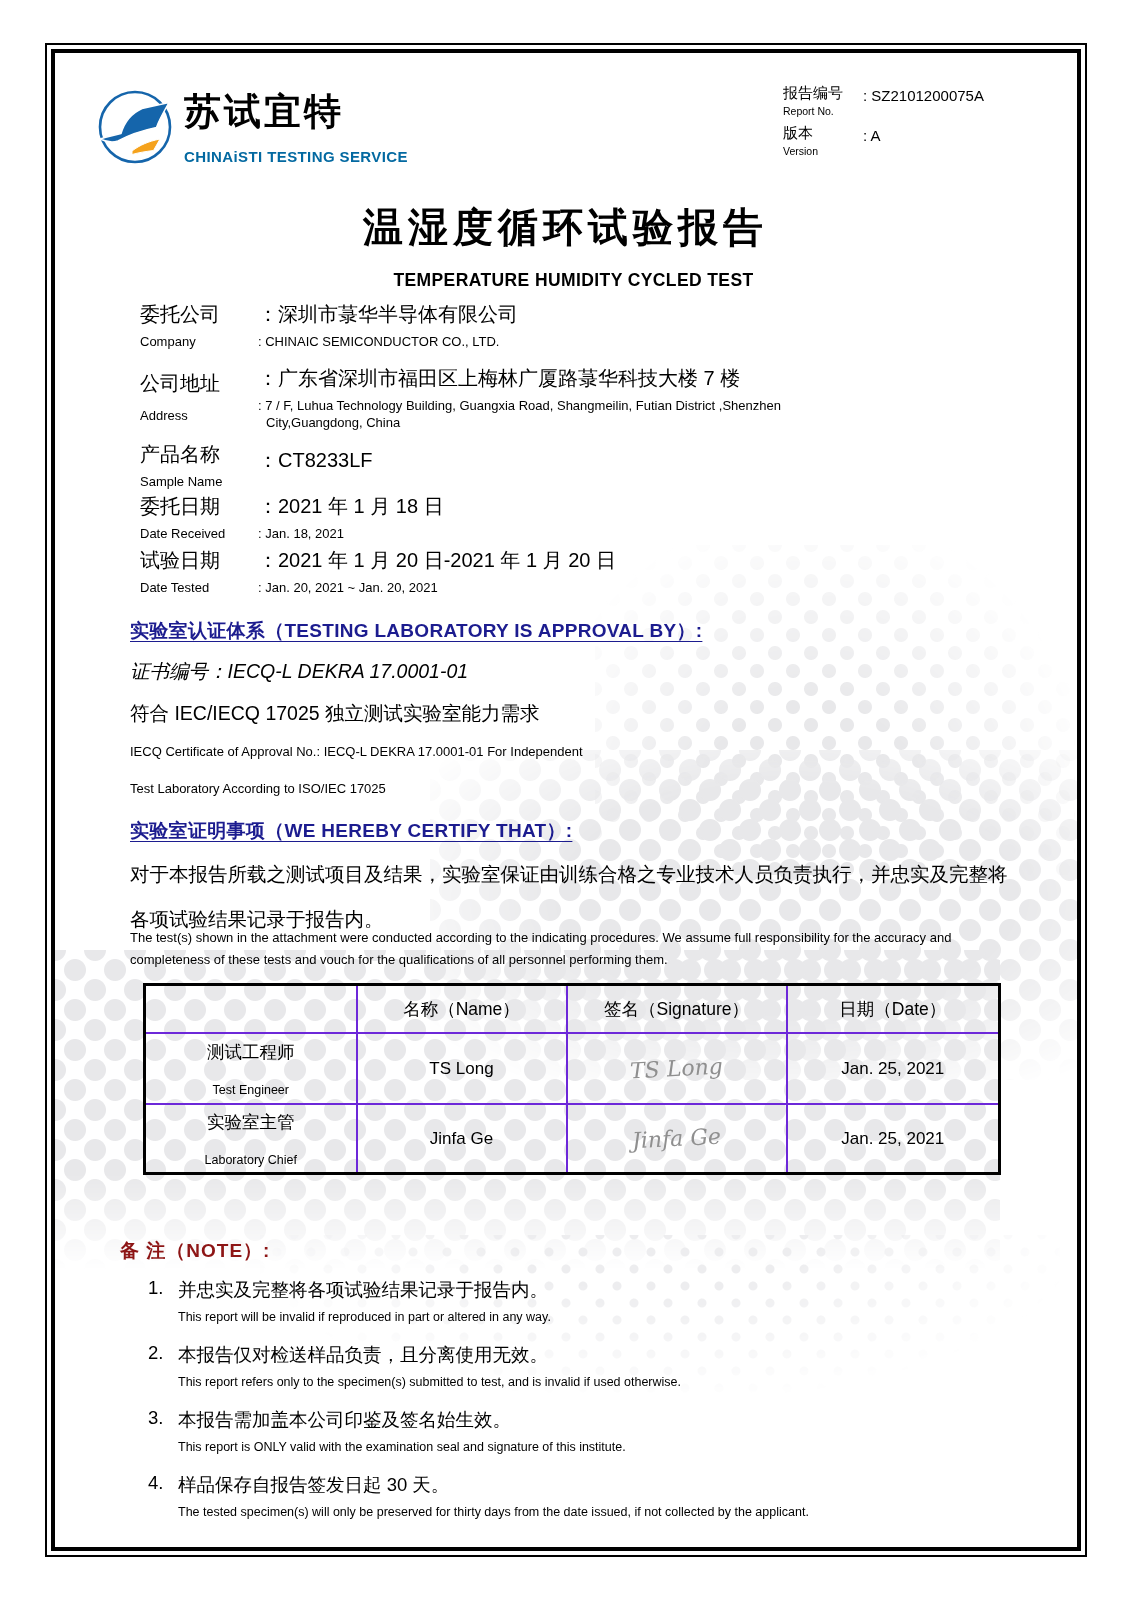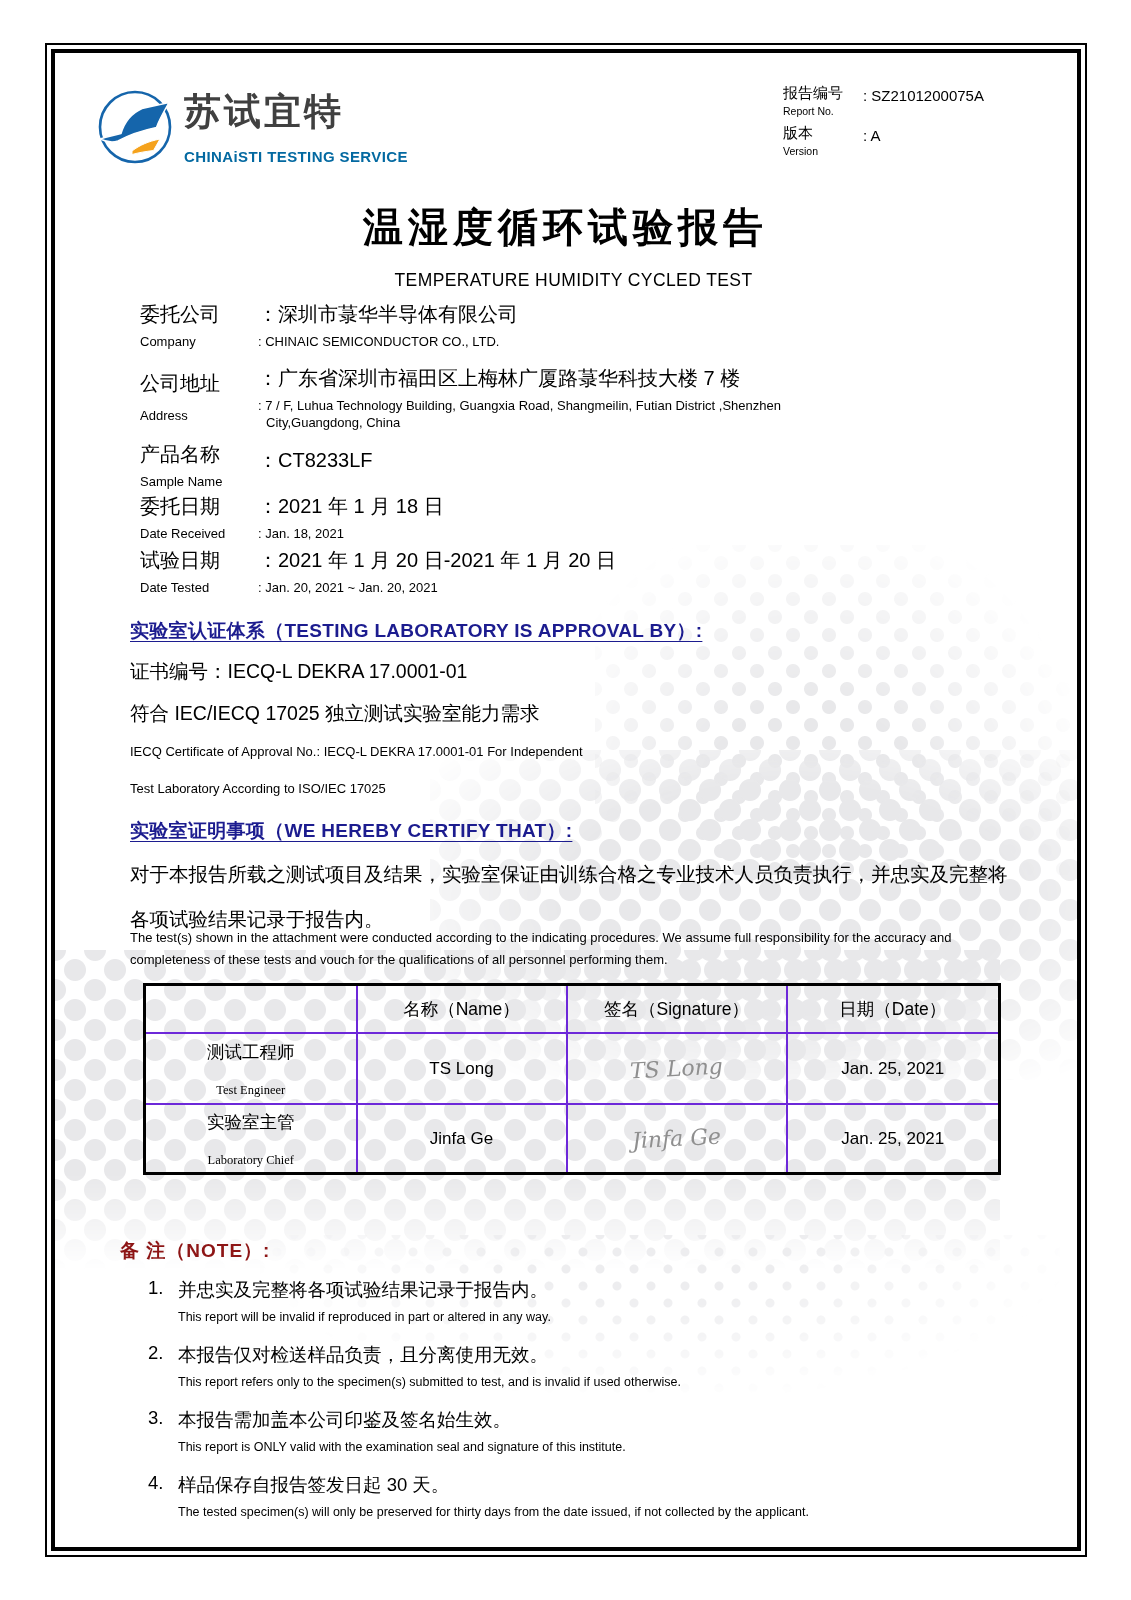--- a/index.html
+++ b/index.html
@@ -23,31 +23,31 @@
   .wm3{left:55px;top:950px;width:945px;height:320px;--c:#e8e8ea;--r:10.5px;
        background-size:40px 40px;background-position:0 0,20px 20px;
        -webkit-mask-image:linear-gradient(to bottom,#000 70%,transparent 100%);
        mask-image:linear-gradient(to bottom,#000 70%,transparent 100%);}
   .wm4{left:260px;top:1235px;width:800px;height:160px;--c:#ededef;--r:4px;
        background-size:34px 34px;background-position:0 0,17px 17px;
        -webkit-mask-image:radial-gradient(ellipse at 50% 0%,#000 25%,transparent 75%);
        mask-image:radial-gradient(ellipse at 50% 0%,#000 25%,transparent 75%);}
   
   .logo{position:absolute;left:96px;top:88px;display:flex;align-items:center;gap:10px;z-index:1;}
-  .logo-text .zh{font-size:37px;font-weight:bold;color:#404040;letter-spacing:3px;line-height:1.05;}
+  .logo-text .zh{font-size:37px;font-weight:bold;color:#000000;letter-spacing:3px;line-height:1.05;}
   .logo-text .en{font-size:15px;font-weight:bold;color:#0369a1;letter-spacing:.4px;margin-top:17px;}
   .report-block{position:absolute;left:783px;top:84px;z-index:1;}
   .rb-row{display:flex;margin-bottom:7px;}
   .rb-labels{width:80px;}
   .rb-labels .zh{font-size:15px;}
   .rb-labels .en{font-size:10.5px;margin-top:2px;}
   .rb-value{font-size:15px;padding-top:3px;}
   
   .title{position:absolute;left:0;right:0;top:200px;text-align:center;font-size:40px;font-weight:bold;letter-spacing:5px;z-index:1;}
-  .subtitle{position:absolute;left:16px;right:0;top:270px;text-align:center;font-size:17.5px;font-weight:normal;letter-spacing:.4px;z-index:1;}
+  .subtitle{position:absolute;left:16px;right:0;top:270px;text-align:center;font-size:17.5px;font-weight:bold;letter-spacing:.4px;z-index:1;}
   
   .field{position:absolute;left:140px;display:flex;z-index:1;}
   .f-label{width:118px;flex:none;}
   .f-label .zh{font-size:20px;line-height:1.25;}
   .f-label .en{font-size:13px;margin-top:7px;}
   .f-value .zh{font-size:20px;line-height:1.25;}
   .f-value .en{font-size:13px;margin-top:7px;}
   .f-value .en2{font-size:13px;margin-top:2px;padding-left:8px;}
   
   .abs{position:absolute;z-index:1;}
@@ -58,21 +58,21 @@
   .cert-en{left:130px;width:875px;font-size:13px;line-height:21.5px;}
   
   table.sig-table{position:absolute;left:143px;top:983px;z-index:1;border-collapse:collapse;table-layout:fixed;background:transparent;}
   .sig-table th,.sig-table td{border:2px solid #6d28d9;text-align:center;vertical-align:middle;padding:0;background:transparent;}
   .sig-table{border:3px solid #000;}
   .sig-table th{height:46px;font-weight:normal;font-size:17.5px;}
   .sig-table td{font-size:17px;}
   .row-h1 td{height:69px;}
   .row-h2 td{height:67px;}
   .role .zh{font-size:17.5px;}
-  .role .en{font-size:12.5px;margin-top:19px;font-family:Liberation Serif, serif;}
+  .role .en{font-size:12.5px;margin-top:19px;}
   .sig{display:inline-block;font-family:"DejaVu Serif","Liberation Serif",serif;font-style:italic;color:#8f8f8f;font-size:22px;transform:rotate(-3deg);}
   
   .note-head{left:120px;font-size:19px;font-weight:bold;color:#8d1515;letter-spacing:1px;}
   .note{position:absolute;left:148px;width:870px;z-index:1;}
   .note .zh{font-size:18.5px;display:flex;}
   .note .zh .num{width:30px;flex:none;}
   .note .en{font-size:12.5px;margin-top:8px;padding-left:30px;}
 </style>
 </head>
 <body>
@@ -170,21 +170,21 @@
       <div class="zh">试验日期</div>
       <div class="en">Date Tested</div>
     </div>
     <div class="f-value">
       <div class="zh">：2021 年 1 月 20 日-2021 年 1 月 20 日</div>
       <div class="en">: Jan. 20, 2021 ~ Jan. 20, 2021</div>
     </div>
   </div>
 
   <div class="abs sec-head" style="top:618px;">实验室认证体系（TESTING LABORATORY IS APPROVAL BY）:</div>
-  <div class="abs body-zh" style="top:658px;">证书编号：IECQ-L DEKRA 17.0001-01</div>
+  <div class="abs body-zh" style="top:658px;font-style:italic;">证书编号：IECQ-L DEKRA 17.0001-01</div>
   <div class="abs body-zh" style="top:700px;">符合 IEC/IECQ 17025 独立测试实验室能力需求</div>
   <div class="abs body-en" style="top:744px;">IECQ Certificate of Approval No.: IECQ-L DEKRA 17.0001-01 For Independent</div>
   <div class="abs body-en" style="top:781px;">Test Laboratory According to ISO/IEC 17025</div>
 
   <div class="abs sec-head" style="top:818px;">实验室证明事项（WE HEREBY CERTIFY THAT）:</div>
   <div class="abs cert-zh" style="top:852px;">对于本报告所载之测试项目及结果，实验室保证由训练合格之专业技术人员负责执行，并忠实及完整将各项试验结果记录于报告内。</div>
   <div class="abs cert-en" style="top:927px;">The test(s) shown in the attachment were conducted according to the indicating procedures. We assume full responsibility for the accuracy and completeness of these tests and vouch for the qualifications of all personnel performing them.</div>
 
   <table class="sig-table">
     <colgroup>

